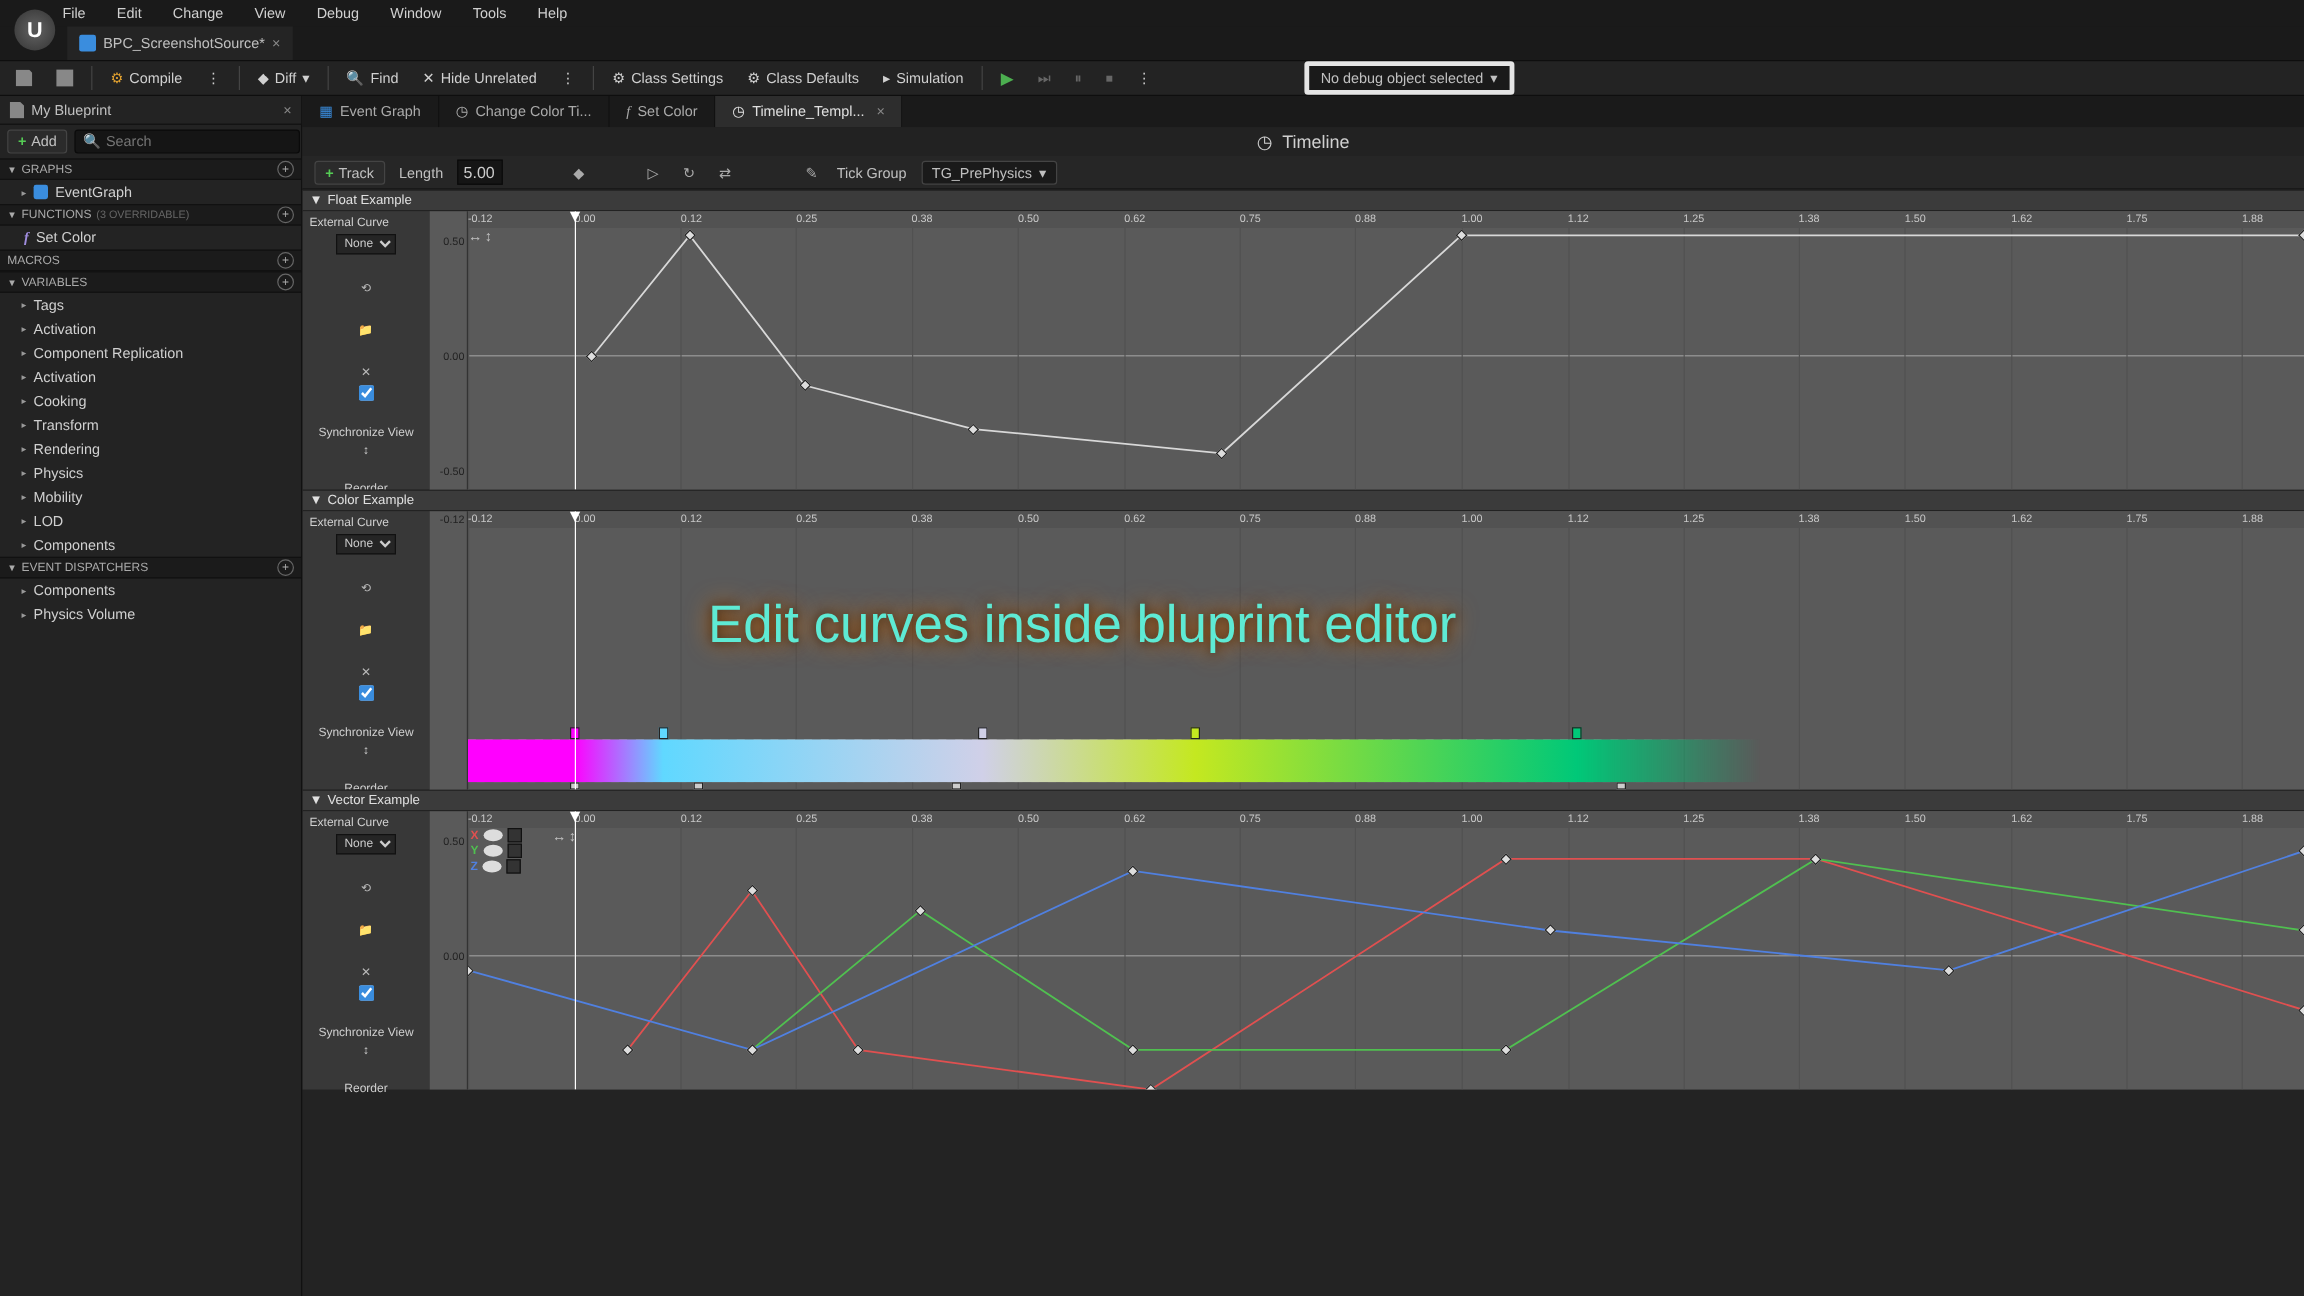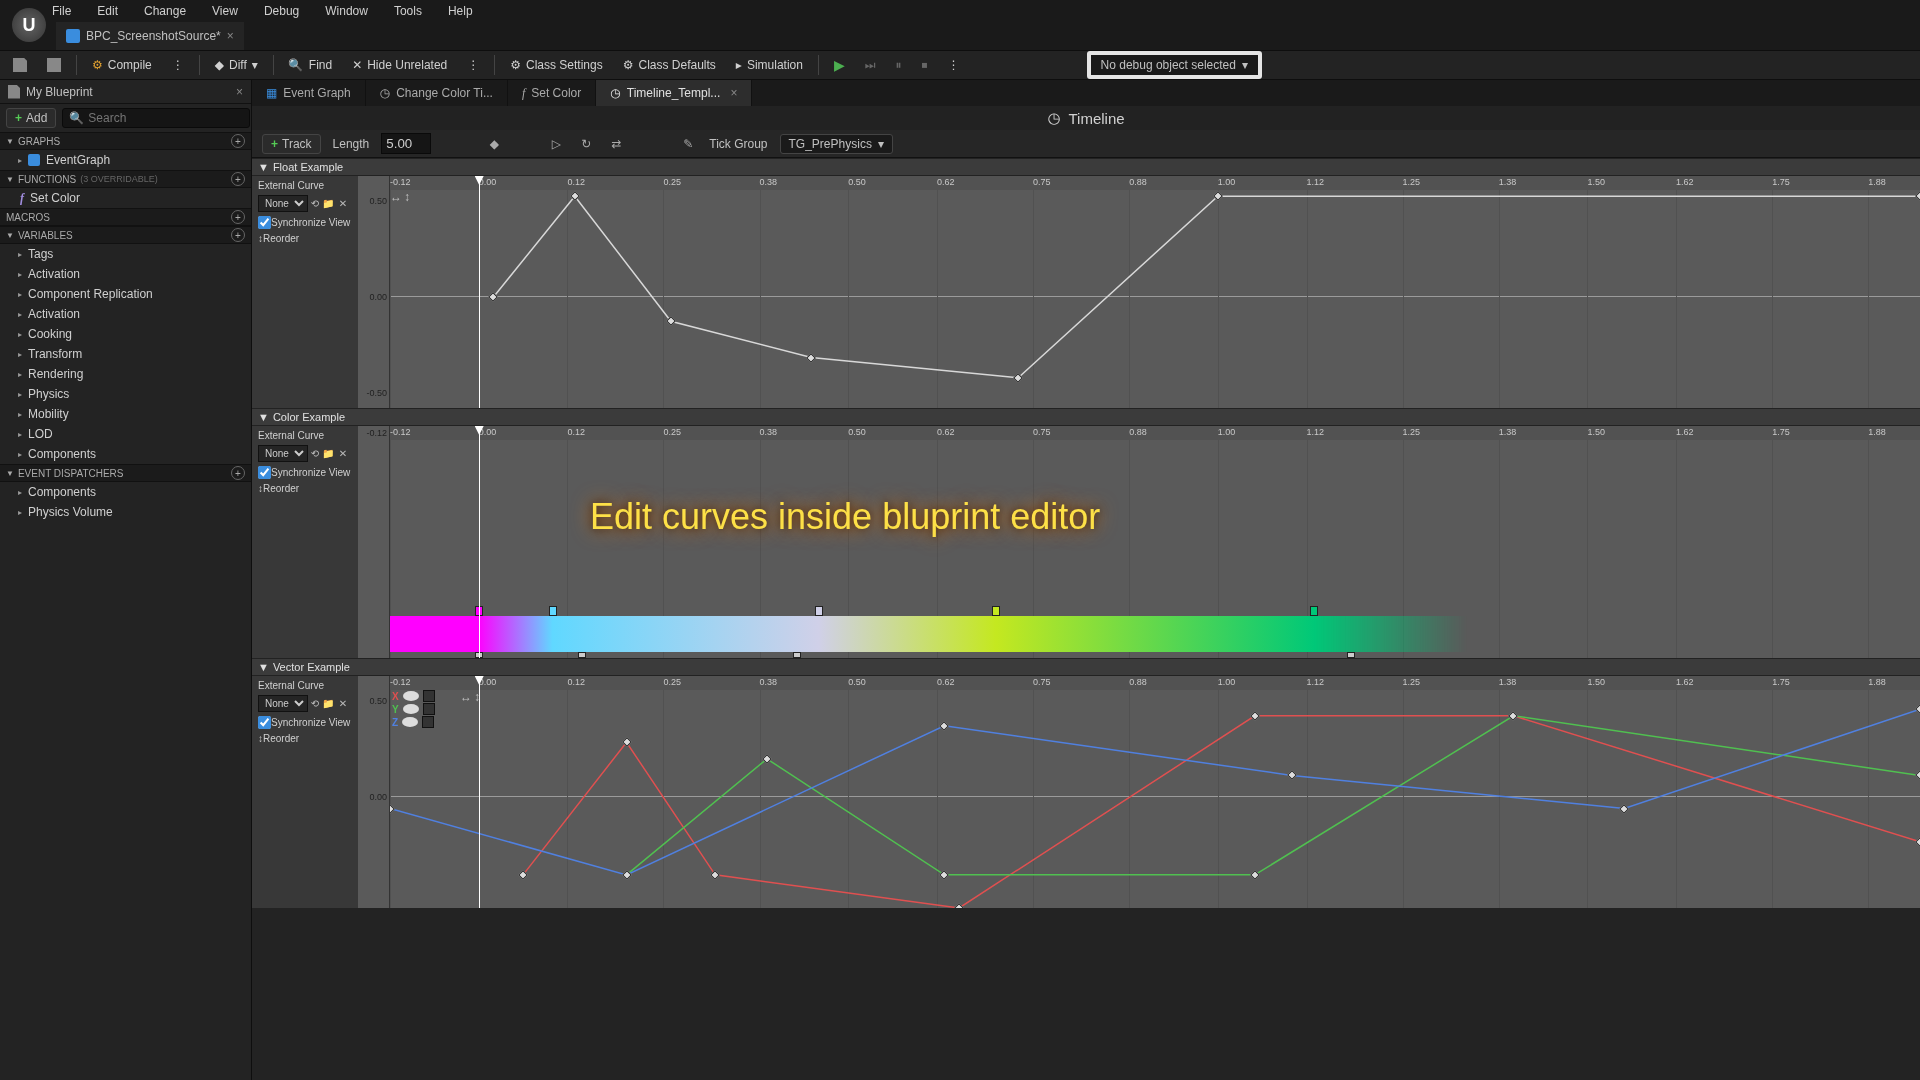--- a/index.html
+++ b/index.html
@@ -55,32 +55,32 @@
 
 .graph-tabs { height: 26px; display: flex; align-items: stretch; background: #1a1a1a; }
 .graph-tabs .gtab { display: flex; align-items: center; gap: 6px; padding: 0 14px; color: #aaa; cursor: pointer; border-right: 1px solid #111; }
 .graph-tabs .gtab.active { background: #2d2d2d; color: #e0e0e0; }
 .graph-tabs .gtab .close { color: #888; margin-left: 4px; }
 
 .timeline-title { height: 24px; display: flex; align-items: center; justify-content: center; gap: 8px; background: #222; color: #d0d0d0; font-size: 15px; }
 .timeline-toolbar { height: 28px; display: flex; align-items: center; padding: 0 10px; gap: 12px; background: #262626; border-bottom: 1px solid #111; }
 .timeline-toolbar .track-btn { display: flex; align-items: center; gap: 4px; background: #2b2b2b; border: 1px solid #444; padding: 2px 8px; border-radius: 3px; cursor: pointer; }
 .timeline-toolbar .track-btn .plus { color: #5c5; font-weight: bold; }
-.timeline-toolbar .len-input { width: 50px; background: #151515; border: 1px solid #0a0a0a; color: #ccc; padding: 2px 4px; text-align: left; }
+.timeline-toolbar .len-input { width: 38px; background: #151515; border: 1px solid #0a0a0a; color: #ccc; padding: 2px 4px; text-align: left; }
 .timeline-toolbar .ticon { width: 18px; height: 18px; display: flex; align-items: center; justify-content: center; cursor: pointer; color: #aaa; }
 .tick-select { background: #1a1a1a; border: 1px solid #444; padding: 2px 8px; border-radius: 3px; cursor: pointer; display: flex; align-items: center; gap: 6px; }
 
 
 .tracks { flex: 1; overflow: hidden; display: flex; flex-direction: column; }
 .track { display: flex; flex-direction: column; }
 .track-hdr { height: 18px; background: #3b3b3b; display: flex; align-items: center; padding: 0 6px; gap: 4px; font-size: 11px; color: #e0e0e0; border-top: 1px solid #222; border-bottom: 1px solid #222; }
 .track-body { display: flex; }
 
 .track-side { width: 106px; background: #383838; padding: 4px 6px; font-size: 10px; color: #d0d0d0; display: flex; flex-direction: column; gap: 4px; }
-.track-side .row { display: flex; align-items: center; gap: 0; }
+.track-side .row { display: flex; align-items: center; gap: 21px; flex-direction: column; }
 .track-side select { background: #252525; border: 1px solid #111; color: #ccc; font-size: 10px; padding: 1px 2px; width: 50px; }
 .track-side .mini-ic { width: 14px; height: 14px; display: flex; align-items: center; justify-content: center; cursor: pointer; color: #bbb; }
 .track-side input[type=checkbox] { accent-color: #3a8dde; }
 
 .axis-strip { width: 32px; background: #5a5a5a; position: relative; font-size: 9px; color: #222; border-right: 1px solid #333; }
 .axis-strip .v { position: absolute; right: 2px; }
 
 .curve-area { flex: 1; position: relative; background: #5a5a5a; overflow: hidden; }
 .ruler { position: absolute; top: 0; left: 0; right: 0; height: 14px; background: #525252; font-size: 9px; color: #c8c8c8; }
 .ruler .tick { position: absolute; top: 1px; }
@@ -91,21 +91,21 @@
 .gridv { position: absolute; top: 0; bottom: 0; width: 1px; background: #515151; }
 
 svg.curve { position: absolute; top: 0; left: 0; width: 100%; height: 100%; pointer-events: none; }
 .kf { position: absolute; width: 7px; height: 7px; background: #ddd; border: 1px solid #222; transform: translate(-50%,-50%) rotate(45deg); z-index: 3; }
 
 
 .color-gradient { position: absolute; left: 0; right: 0; height: 36px; }
 .color-key { position: absolute; width: 8px; height: 10px; border: 1px solid #222; transform: translateX(-50%); z-index: 3; }
 .alpha-key { position: absolute; width: 8px; height: 6px; background: #ccc; border: 1px solid #222; transform: translateX(-50%); z-index: 3; }
 
-.overlay-text { position: absolute; font-size: 36px; font-weight: 500; color: #fde047; text-shadow: 0 0 20px #ff7b00, 0 0 10px #000; z-index: 50; pointer-events: none; }
+.overlay-text { position: absolute; font-size: 44px; font-weight: 500; color: #5eead4; text-shadow: 0 0 20px #ff7b00, 0 0 10px #000; z-index: 50; pointer-events: none; }
 
 .veclabel { position: absolute; font-size: 10px; font-weight: bold; display:flex; align-items:center; gap:4px;}
 .eye { width:16px;height:10px; background:#ddd; border-radius:50%; display:inline-block;}
 .lock { width:12px;height:12px; background:#333; border:1px solid #111;}
 </style>
 </head>
 <body>
 
 <div class="logo">U</div>
 

